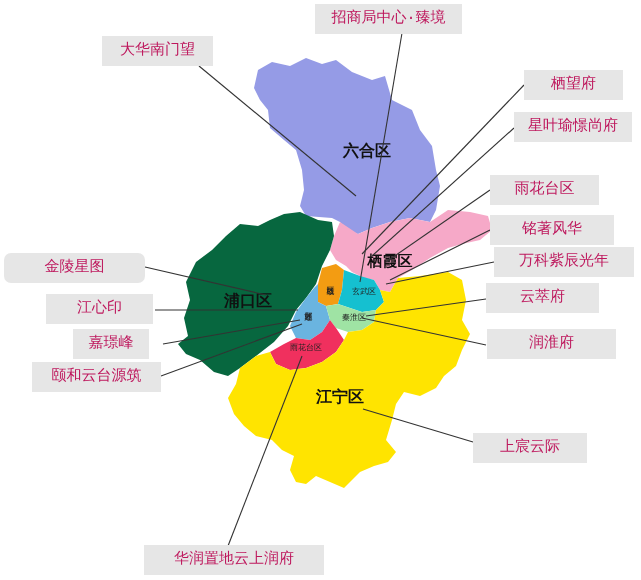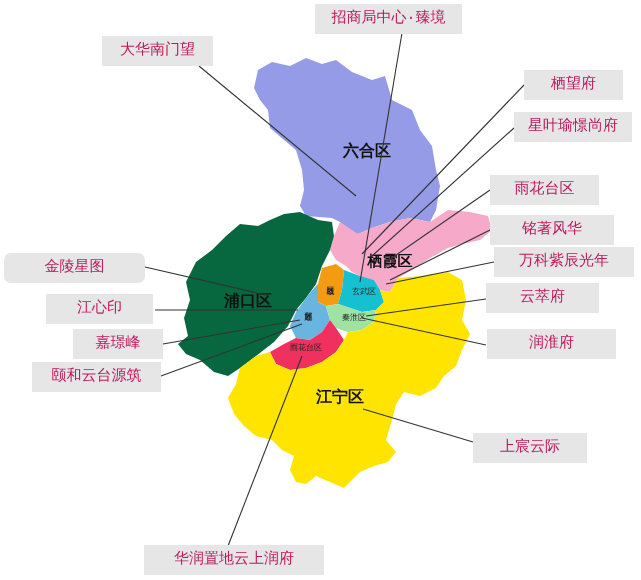--- a/index.html
+++ b/index.html
@@ -65,16 +65,16 @@
 <div class="callout" style="left:102px;top:36px;width:111px;">大华南门望</div>
 <div class="callout" style="left:524px;top:70px;width:99px;">栖望府</div>
 <div class="callout" style="left:514px;top:112px;width:118px;">星叶瑜憬尚府</div>
 <div class="callout" style="left:490px;top:175px;width:109px;">雨花台区</div>
 <div class="callout" style="left:490px;top:215px;width:124px;">铭著风华</div>
 <div class="callout" style="left:494px;top:247px;width:140px;">万科紫辰光年</div>
 <div class="callout" style="left:486px;top:283px;width:113px;">云萃府</div>
 <div class="callout" style="left:487px;top:329px;width:129px;">润淮府</div>
 <div class="callout" style="left:4px;top:253px;width:141px;border-radius:7px;">金陵星图</div>
 <div class="callout" style="left:46px;top:294px;width:107px;">江心印</div>
-<div class="callout" style="left:73px;top:329px;width:90px;text-align:center;">嘉璟峰</div>
+<div class="callout" style="left:73px;top:329px;width:76px;text-align:center;">嘉璟峰</div>
 <div class="callout" style="left:32px;top:362px;width:129px;">颐和云台源筑</div>
 <div class="callout" style="left:473px;top:433px;width:114px;">上宸云际</div>
 <div class="callout" style="left:144px;top:545px;width:180px;">华润置地云上润府</div>
 
 </body></html>

